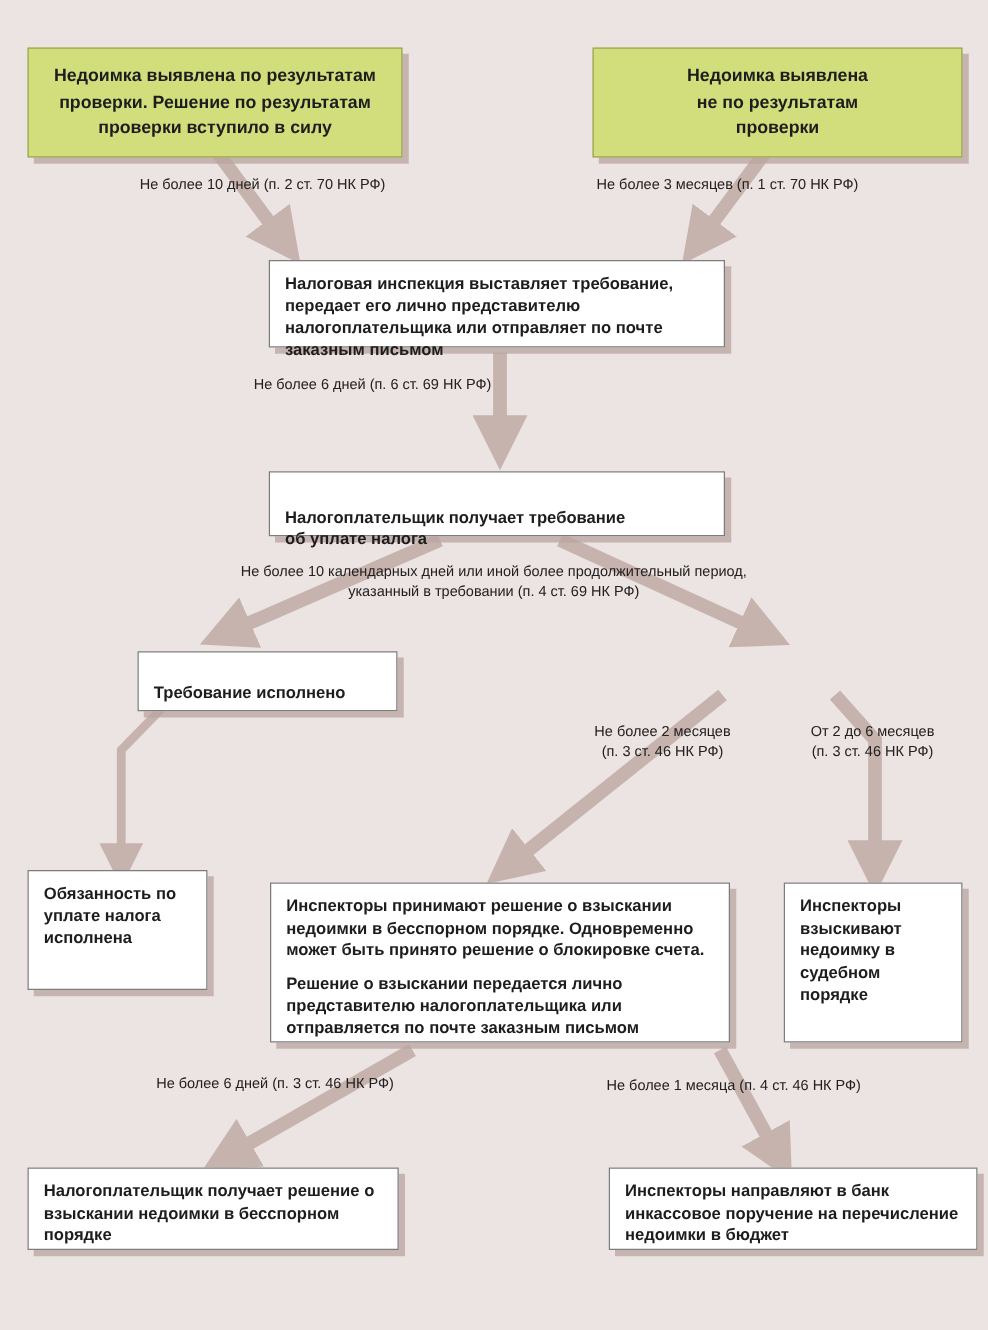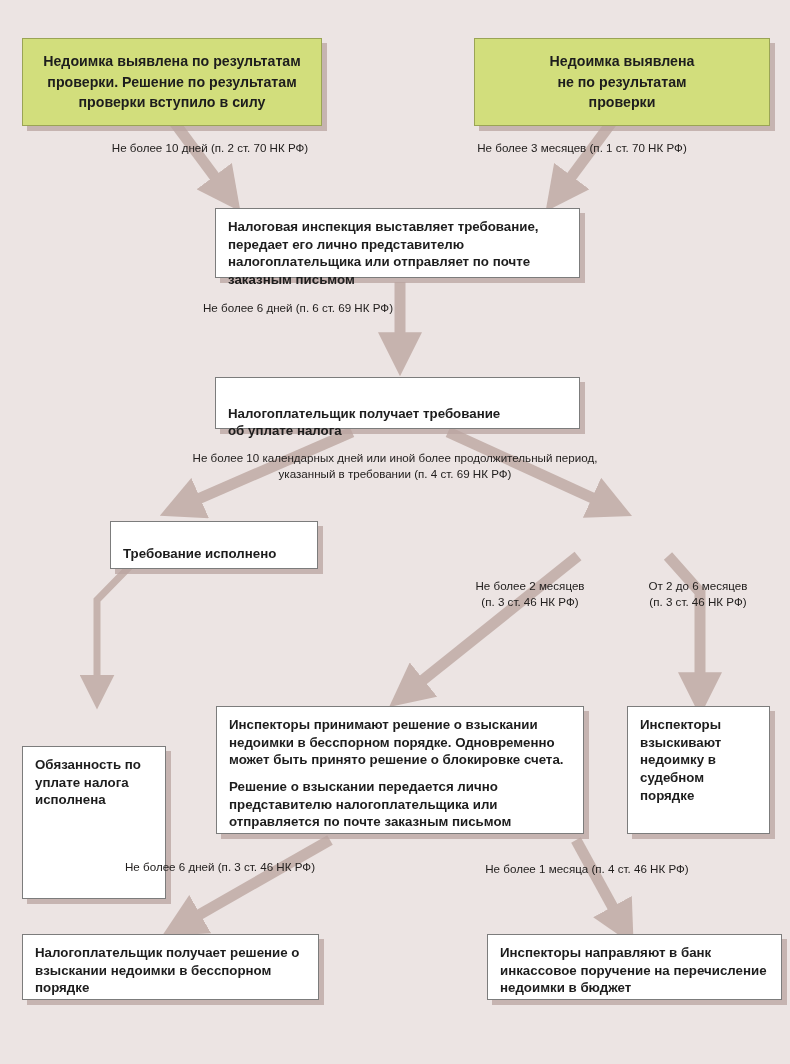--- a/index.html
+++ b/index.html
@@ -129,21 +129,21 @@
     <p>Требование исполнено</p>
   </div>
 
 
   <div class="label" style="left:450px; top:578px; width:160px;">Не более 2 месяцев
 (п. 3 ст. 46 НК РФ)</div>
 
   <div class="label" style="left:618px; top:578px; width:160px;">От 2 до 6 месяцев
 (п. 3 ст. 46 НК РФ)</div>
 
-  <div class="node" style="left:22px; top:746px; width:144px; height:153px;">
+  <div class="node" style="left:22px; top:696px; width:144px; height:96px;">
     <p>Обязанность по уплате налога исполнена</p>
   </div>
 
   <div class="node" style="left:216px; top:706px; width:368px; height:128px;">
     <p>Инспекторы принимают решение о взыскании недоимки в бесспорном порядке. Одновременно может быть принято решение о блокировке счета.</p>
     <p>Решение о взыскании передается лично представителю налогоплательщика или отправляется по почте заказным письмом</p>
   </div>
 
   <div class="node" style="left:627px; top:706px; width:143px; height:128px;">
     <p>Инспекторы взыскивают недоимку в судебном порядке</p>

